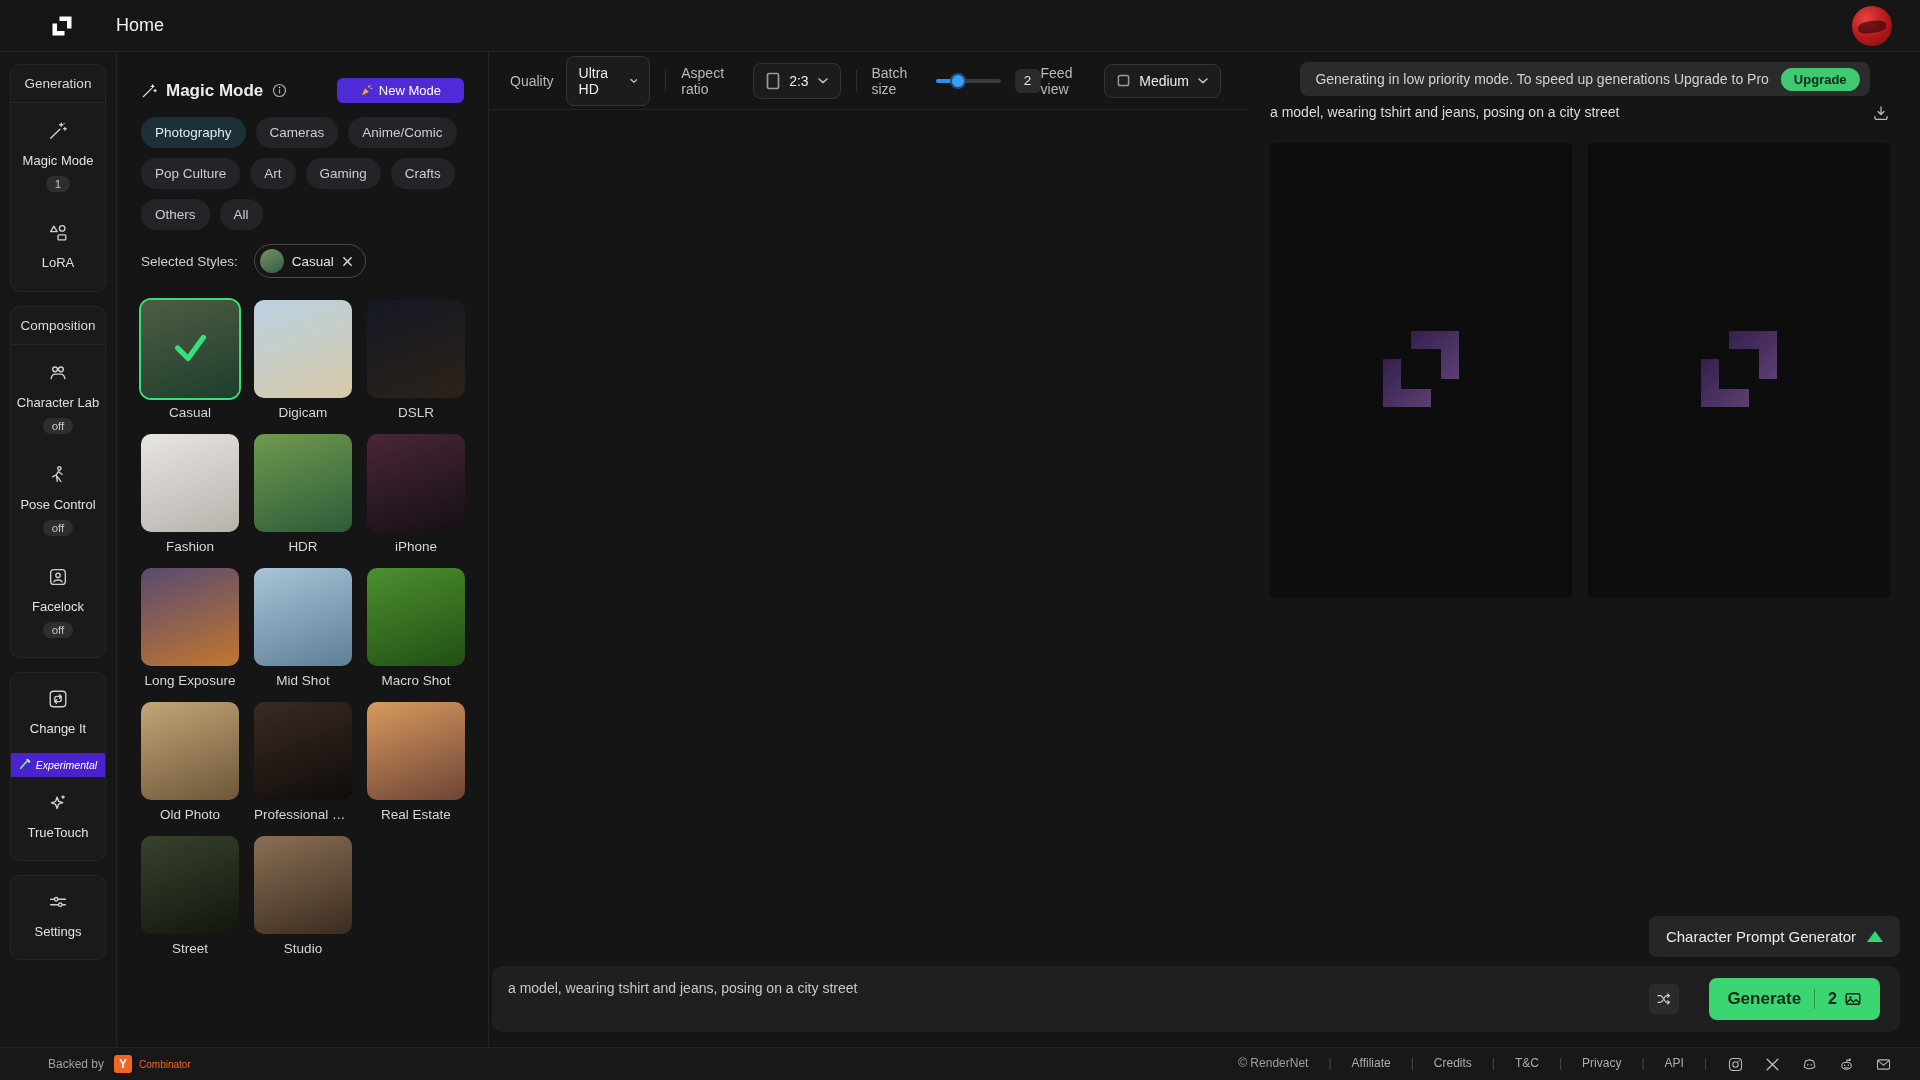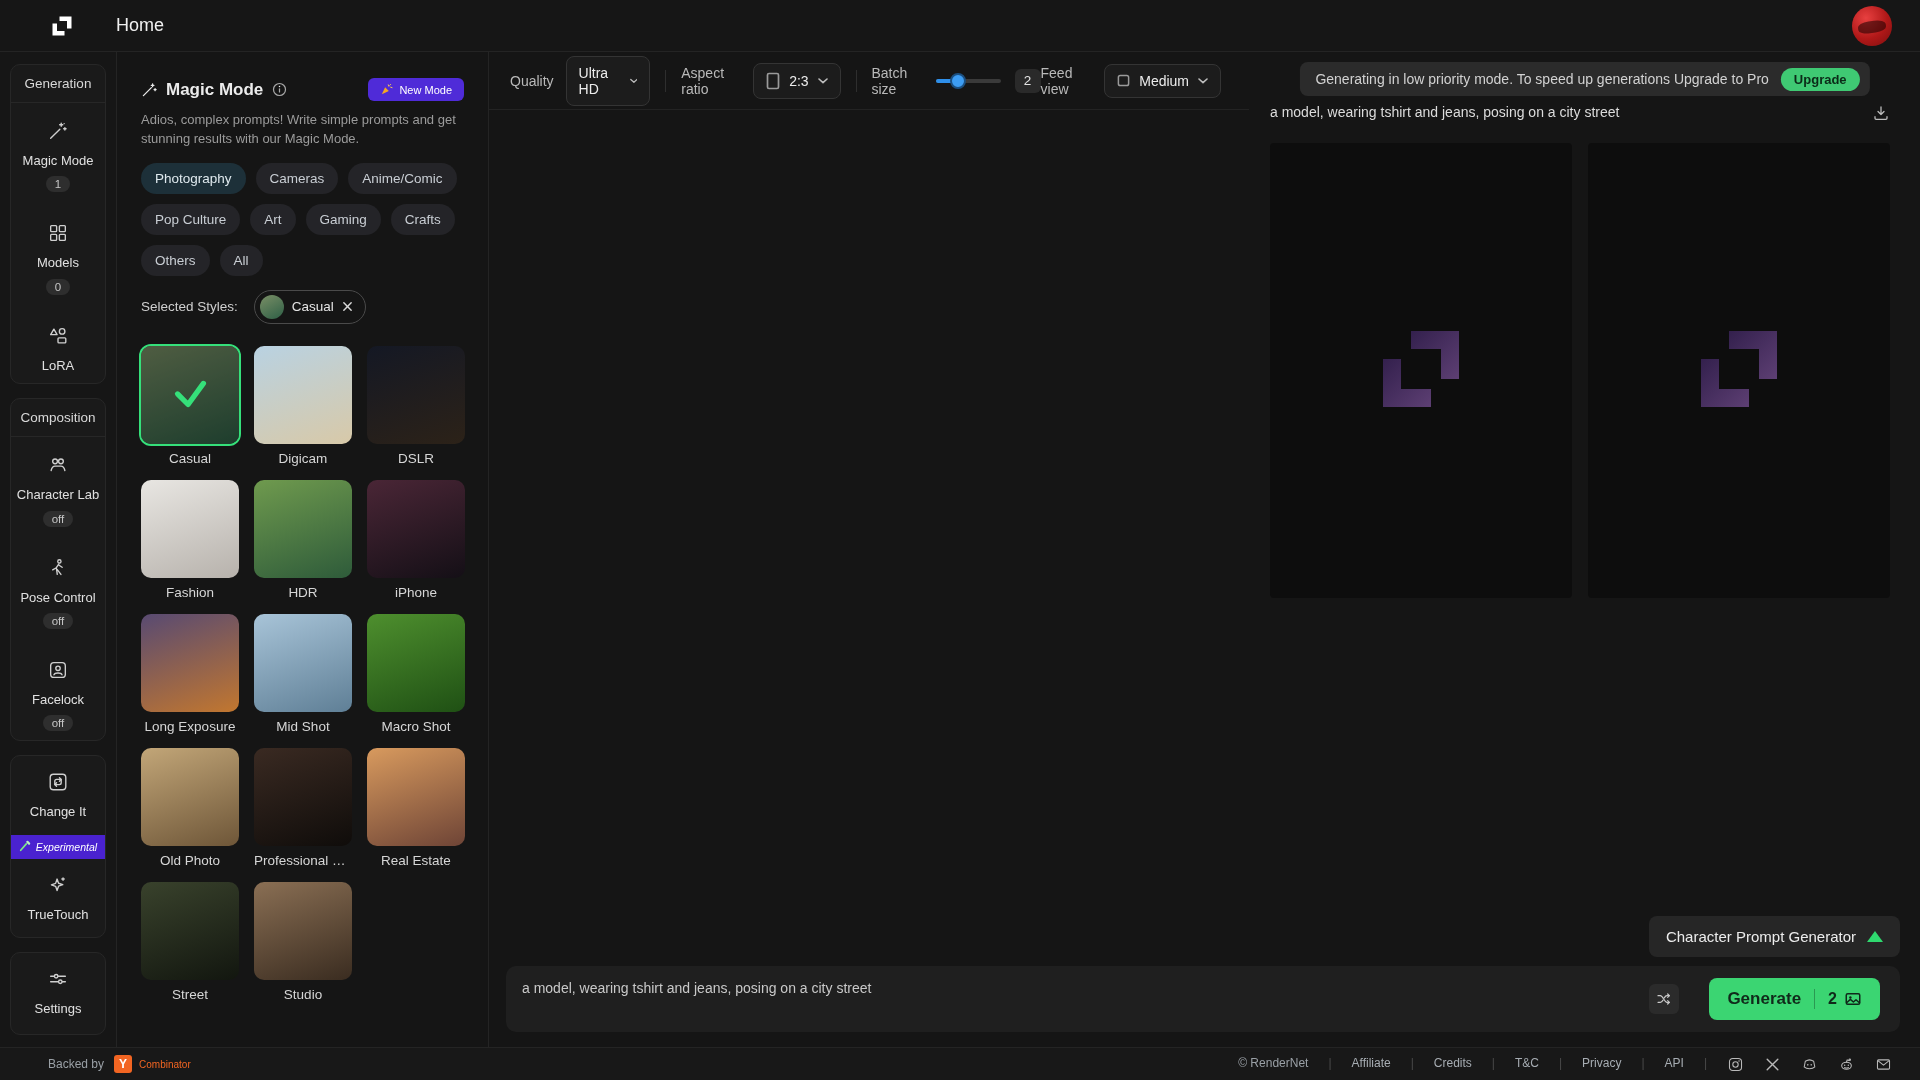--- a/index.html
+++ b/index.html
@@ -29,22 +29,22 @@
   .side-item svg{width:22px;height:22px;}
   .side-label{font-size:13px;color:#e0e0e0;text-align:center;line-height:1.25;}
   .side-badge{font-size:11.5px;color:#c6c6c6;background:#2e2e2e;border-radius:10px;padding:2px 9px;}
   .exp-banner{background:#4a22d0;color:#fff;font-size:10.5px;display:flex;align-items:center;
     justify-content:center;gap:5px;padding:5px 0;width:100%;font-style:italic;}
 
   
   .magic-panel{width:372px;border-right:1px solid #242424;padding:26px 24px 0;position:relative;overflow:hidden;}
   .panel-title-row{display:flex;align-items:center;gap:9px;color:#ececec;}
   .panel-title{font-size:17px;font-weight:700;}
-  .new-mode{margin-left:auto;background:#4f2bd8;border-radius:6px;color:#fff;font-size:11px;
-    padding:5px 12px;display:flex;gap:6px;align-items:center;cursor:pointer;}
+  .new-mode{margin-left:auto;background:#4f2bd8;border-radius:6px;color:#fff;font-size:13px;
+    padding:5px 23px;display:flex;gap:6px;align-items:center;cursor:pointer;}
   .panel-desc{margin-top:10px;font-size:13px;color:#9b9b9b;line-height:1.45;}
   .chips{margin-top:14px;display:flex;flex-wrap:wrap;gap:10px;}
   .chip{background:#242428;border-radius:17px;padding:8px 14px;font-size:13.5px;color:#c9ced4;cursor:pointer;}
   .chip.selected{background:#1d3039;color:#dfe9ee;}
   .sel-row{margin-top:14px;display:flex;align-items:center;gap:16px;}
   .sel-label{font-size:13.5px;color:#cfcfcf;}
   .sel-chip{display:flex;align-items:center;gap:8px;border:1px solid #4a4a4a;border-radius:18px;
     padding:4px 12px 4px 5px;font-size:13.5px;color:#e4e4e4;cursor:pointer;}
   .sel-chip .mini{width:24px;height:24px;border-radius:50%;background:linear-gradient(150deg,#7a8f66,#2e5f46);}
   .styles-grid{margin-top:22px;display:grid;grid-template-columns:repeat(3,98px);gap:14px 15px;}
@@ -78,21 +78,21 @@
     color:#d2d2d2;white-space:nowrap;}
   .upgrade{background:#3fc973;color:#0b2b18;font-size:13px;padding:4px 13px;border-radius:13px;
     font-weight:700;border:none;cursor:pointer;}
   .caption-row{padding-top:52px;display:flex;align-items:flex-start;}
   .caption{font-size:14px;color:#dcdcdc;}
   .dl-btn{margin-left:auto;cursor:pointer;color:#bdbdbd;display:flex;}
   .cards{display:flex;gap:16px;margin-top:21px;}
   .gen-card{width:302px;height:455px;background:#0d0d0d;border-radius:4px;display:flex;
     align-items:center;justify-content:center;}
 
-  .bottom-zone{position:absolute;left:17px;right:20px;bottom:15px;}
+  .bottom-zone{position:absolute;left:3px;right:20px;bottom:15px;}
   .cpg{position:absolute;right:0;bottom:75px;height:41px;display:flex;align-items:center;gap:11px;
     background:#262626;border-radius:8px;padding:0 17px;font-size:15px;color:#ececec;cursor:pointer;}
   .tri-up{width:0;height:0;border-left:8px solid transparent;border-right:8px solid transparent;
     border-bottom:11px solid #2fd96f;}
   .prompt-bar{height:66px;background:#1f1f1f;border-radius:10px;position:relative;}
   .prompt-input{background:transparent;border:none;outline:none;resize:none;color:#c9c9c9;font-size:14px;
     font-family:inherit;padding:14px 310px 14px 16px;width:100%;height:100%;}
   .pb-right{position:absolute;right:20px;top:50%;transform:translateY(-50%);display:flex;
     align-items:center;gap:30px;}
   .shuffle{width:30px;height:30px;background:#2b2b2b;border-radius:6px;display:flex;align-items:center;
@@ -134,30 +134,20 @@
         <div class="side-item">
           <span class="icon"><svg class="i" viewBox="0 0 24 24">
               <path d="M4 20 L14 10"></path>
               <path d="M15.5 3.5v3.4M13.8 5.2h3.4M19.5 8.3v2.6M18.2 9.6h2.6M18.7 3.9h.01"></path>
             </svg></span>
           <div class="side-label">Magic Mode</div>
           <span class="side-badge">1</span>
         </div>
         <div class="side-item">
           <span class="icon"><svg class="i" viewBox="0 0 24 24">
-              <rect x="4" y="4" width="6.5" height="6.5" rx="1"></rect>
-              <rect x="13.5" y="4" width="6.5" height="6.5" rx="1"></rect>
-              <rect x="4" y="13.5" width="6.5" height="6.5" rx="1"></rect>
-              <rect x="13.5" y="13.5" width="6.5" height="6.5" rx="1"></rect>
-            </svg></span>
-          <div class="side-label">Models</div>
-          <span class="side-badge">0</span>
-        </div>
-        <div class="side-item">
-          <span class="icon"><svg class="i" viewBox="0 0 24 24">
               <path d="M7.5 4.5 11 10.5H4Z"></path>
               <circle cx="16.5" cy="7" r="3"></circle>
               <rect x="12" y="14" width="8.5" height="5.5" rx="1"></rect>
             </svg></span>
           <div class="side-label">LoRA</div>
         </div>
       </div>
       <div class="side-group">
         <div class="group-header">Composition</div>
         <div class="side-item">
@@ -238,21 +228,20 @@
           <circle class="f" cx="8" cy="4.9" r="0.8"></circle>
       </svg>
       <div class="new-mode">
         <svg width="13" height="13" viewBox="0 0 14 14">
           <path d="M2 12 L5.5 4.5 L9.5 8.5 Z" fill="#f5a623"></path>
           <path d="M9 2l.5 1.5M11.5 4.5l1.5.5M10.5 2.5l1-1" stroke="#ffd34d" stroke-width="1" fill="none" stroke-linecap="round"></path>
         </svg>
         <span>New Mode</span>
       </div>
     </div>
-    <div class="panel-desc">Adios, complex prompts! Write simple prompts and get stunning results with our Magic Mode.</div>
     <div class="chips" id="chips">
         <div class="chip selected">Photography</div>
         <div class="chip">Cameras</div>
         <div class="chip">Anime/Comic</div>
         <div class="chip">Pop Culture</div>
         <div class="chip">Art</div>
         <div class="chip">Gaming</div>
         <div class="chip">Crafts</div>
         <div class="chip">Others</div>
         <div class="chip">All</div>

